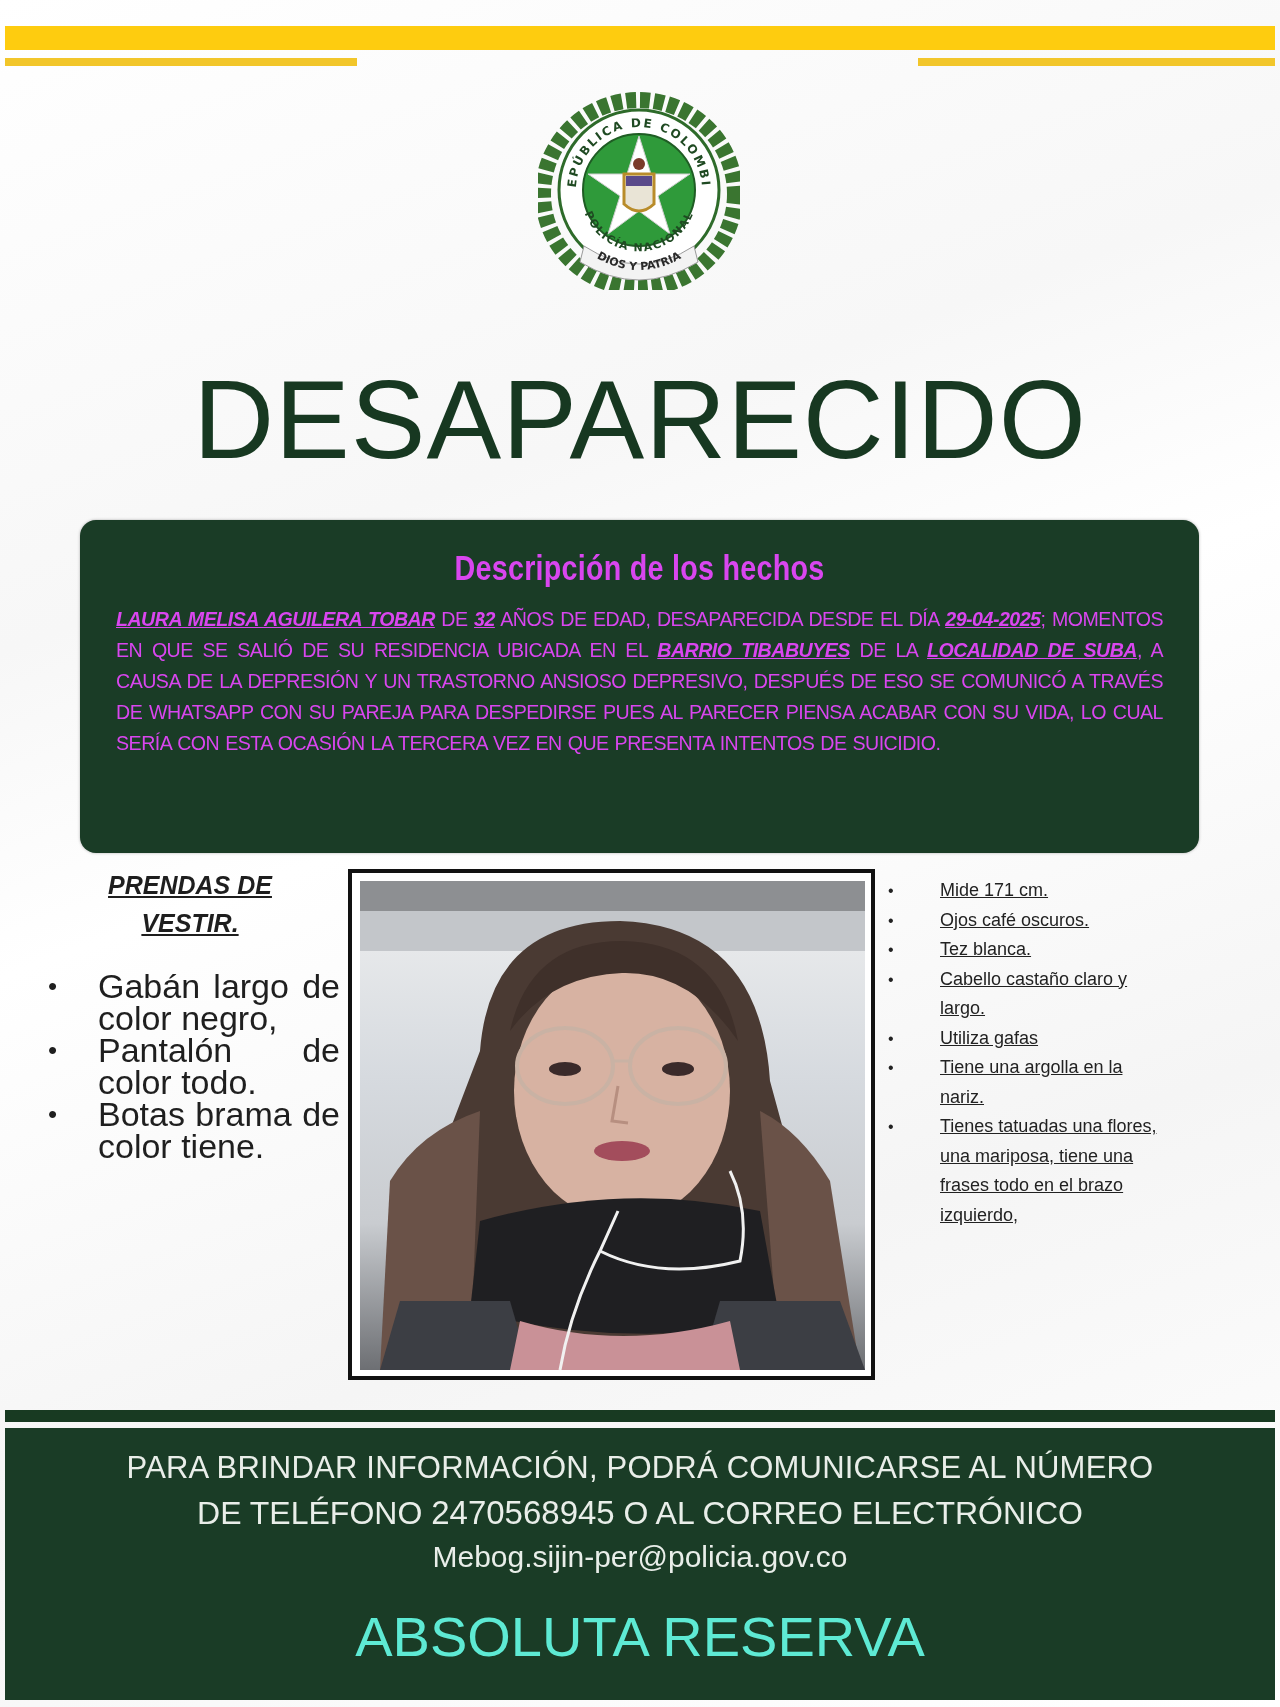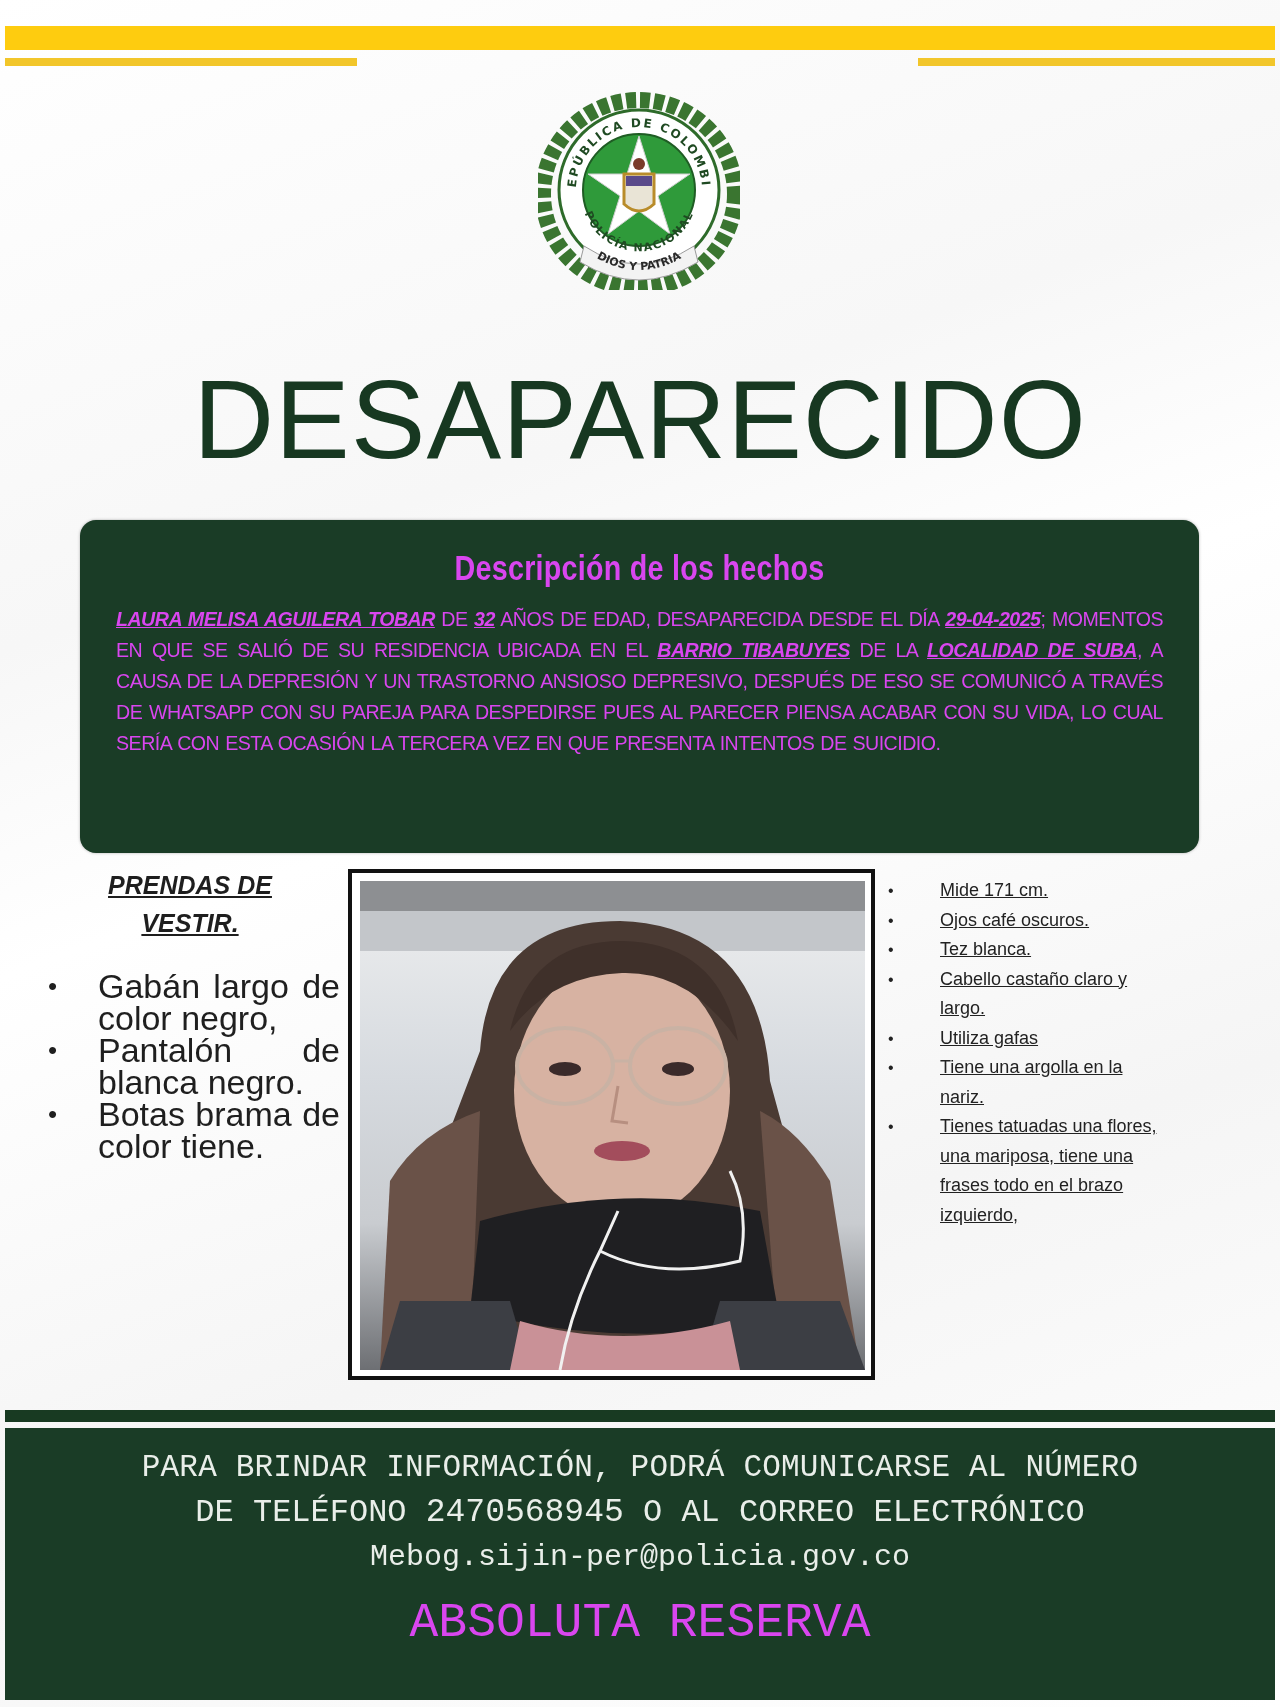--- a/index.html
+++ b/index.html
@@ -41,26 +41,26 @@
   .photo svg { position: absolute; left: 0; top: 0; width: 100%; height: 100%; }
 
   .col-right { position: absolute; left: 880px; top: 866px; width: 290px; }
   .col-right .col-heading { font-size: 22px; line-height: 32px; }
   .traits-list { list-style: none; margin-top: 10px; }
   .traits-list li { position: relative; padding-left: 60px; font-size: 18px; line-height: 29.5px; color: #222; text-decoration: underline; }
   .traits-list li::before { content: "•"; position: absolute; left: 8px; top: 0; font-size: 16px; }
 
   .footer-stripe { position: absolute; left: 5px; top: 1410px; width: 1270px; height: 12px; background: #183a22; }
   .footer { position: absolute; left: 5px; top: 1428px; width: 1270px; height: 272px; background: #1a3c26; }
-  .footer-line { position: absolute; left: 0; width: 100%; text-align: center; color: #e9eee9; font-family: Liberation Mono, monospace; }
+  .footer-line { position: absolute; left: 0; width: 100%; text-align: center; color: #e9eee9; }
   .footer-l1 { top: 22px; font-size: 31px; letter-spacing: 0.2px; }
   .footer-l2 { top: 66px; font-size: 32px; }
   .footer-l2 .num { font-size: 33px; }
   .footer-l3 { top: 112px; font-size: 30px; }
-  .footer-l4 { top: 168px; font-size: 48px; color: #d946ef; font-weight: 400; }
+  .footer-l4 { top: 176px; font-size: 56px; color: #5eead4; font-weight: 400; }
 </style>
 </head>
 <body>
 
 <div class="poster">
 
   <div class="bar-top"></div>
   <div class="bar-thin-left"></div>
   <div class="bar-thin-right"></div>
 
@@ -105,21 +105,21 @@
     <p class="facts-body"><span class="hl">LAURA MELISA AGUILERA TOBAR</span><span> DE </span><span class="hl">32</span><span> AÑOS DE EDAD, DESAPARECIDA DESDE EL DÍA </span><span class="hl">29-04-2025</span><span>; MOMENTOS EN QUE SE SALIÓ DE SU RESIDENCIA UBICADA EN EL </span><span class="hl">BARRIO TIBABUYES</span><span> DE LA </span><span class="hl">LOCALIDAD DE SUBA</span><span>, A CAUSA DE LA DEPRESIÓN Y UN TRASTORNO ANSIOSO DEPRESIVO, DESPUÉS DE ESO SE COMUNICÓ A TRAVÉS DE WHATSAPP CON SU PAREJA PARA DESPEDIRSE PUES AL PARECER PIENSA ACABAR CON SU VIDA, LO CUAL SERÍA CON ESTA OCASIÓN LA TERCERA VEZ EN QUE PRESENTA INTENTOS DE SUICIDIO.</span></p>
   </section>
 
   <section class="col-left">
     <div class="col-heading">
       <div>PRENDAS DE</div>
       <div>VESTIR.</div>
     </div>
     <ul class="clothing-list">
       <li>Gabán largo de color negro,</li>
-      <li>Pantalón de blanca negro.</li>
+      <li>Pantalón de color todo.</li>
       <li>Botas brama de color tiene.</li>
     </ul>
   </section>
 
   <div class="photo-frame">
     <div class="photo" role="img" aria-label="Photo of missing person">
       <svg viewBox="0 0 505 489" preserveAspectRatio="none">
 
         <rect x="0" y="0" width="505" height="30" fill="#8d8f92"></rect>
         <rect x="0" y="30" width="505" height="40" fill="#c3c6ca"></rect>

